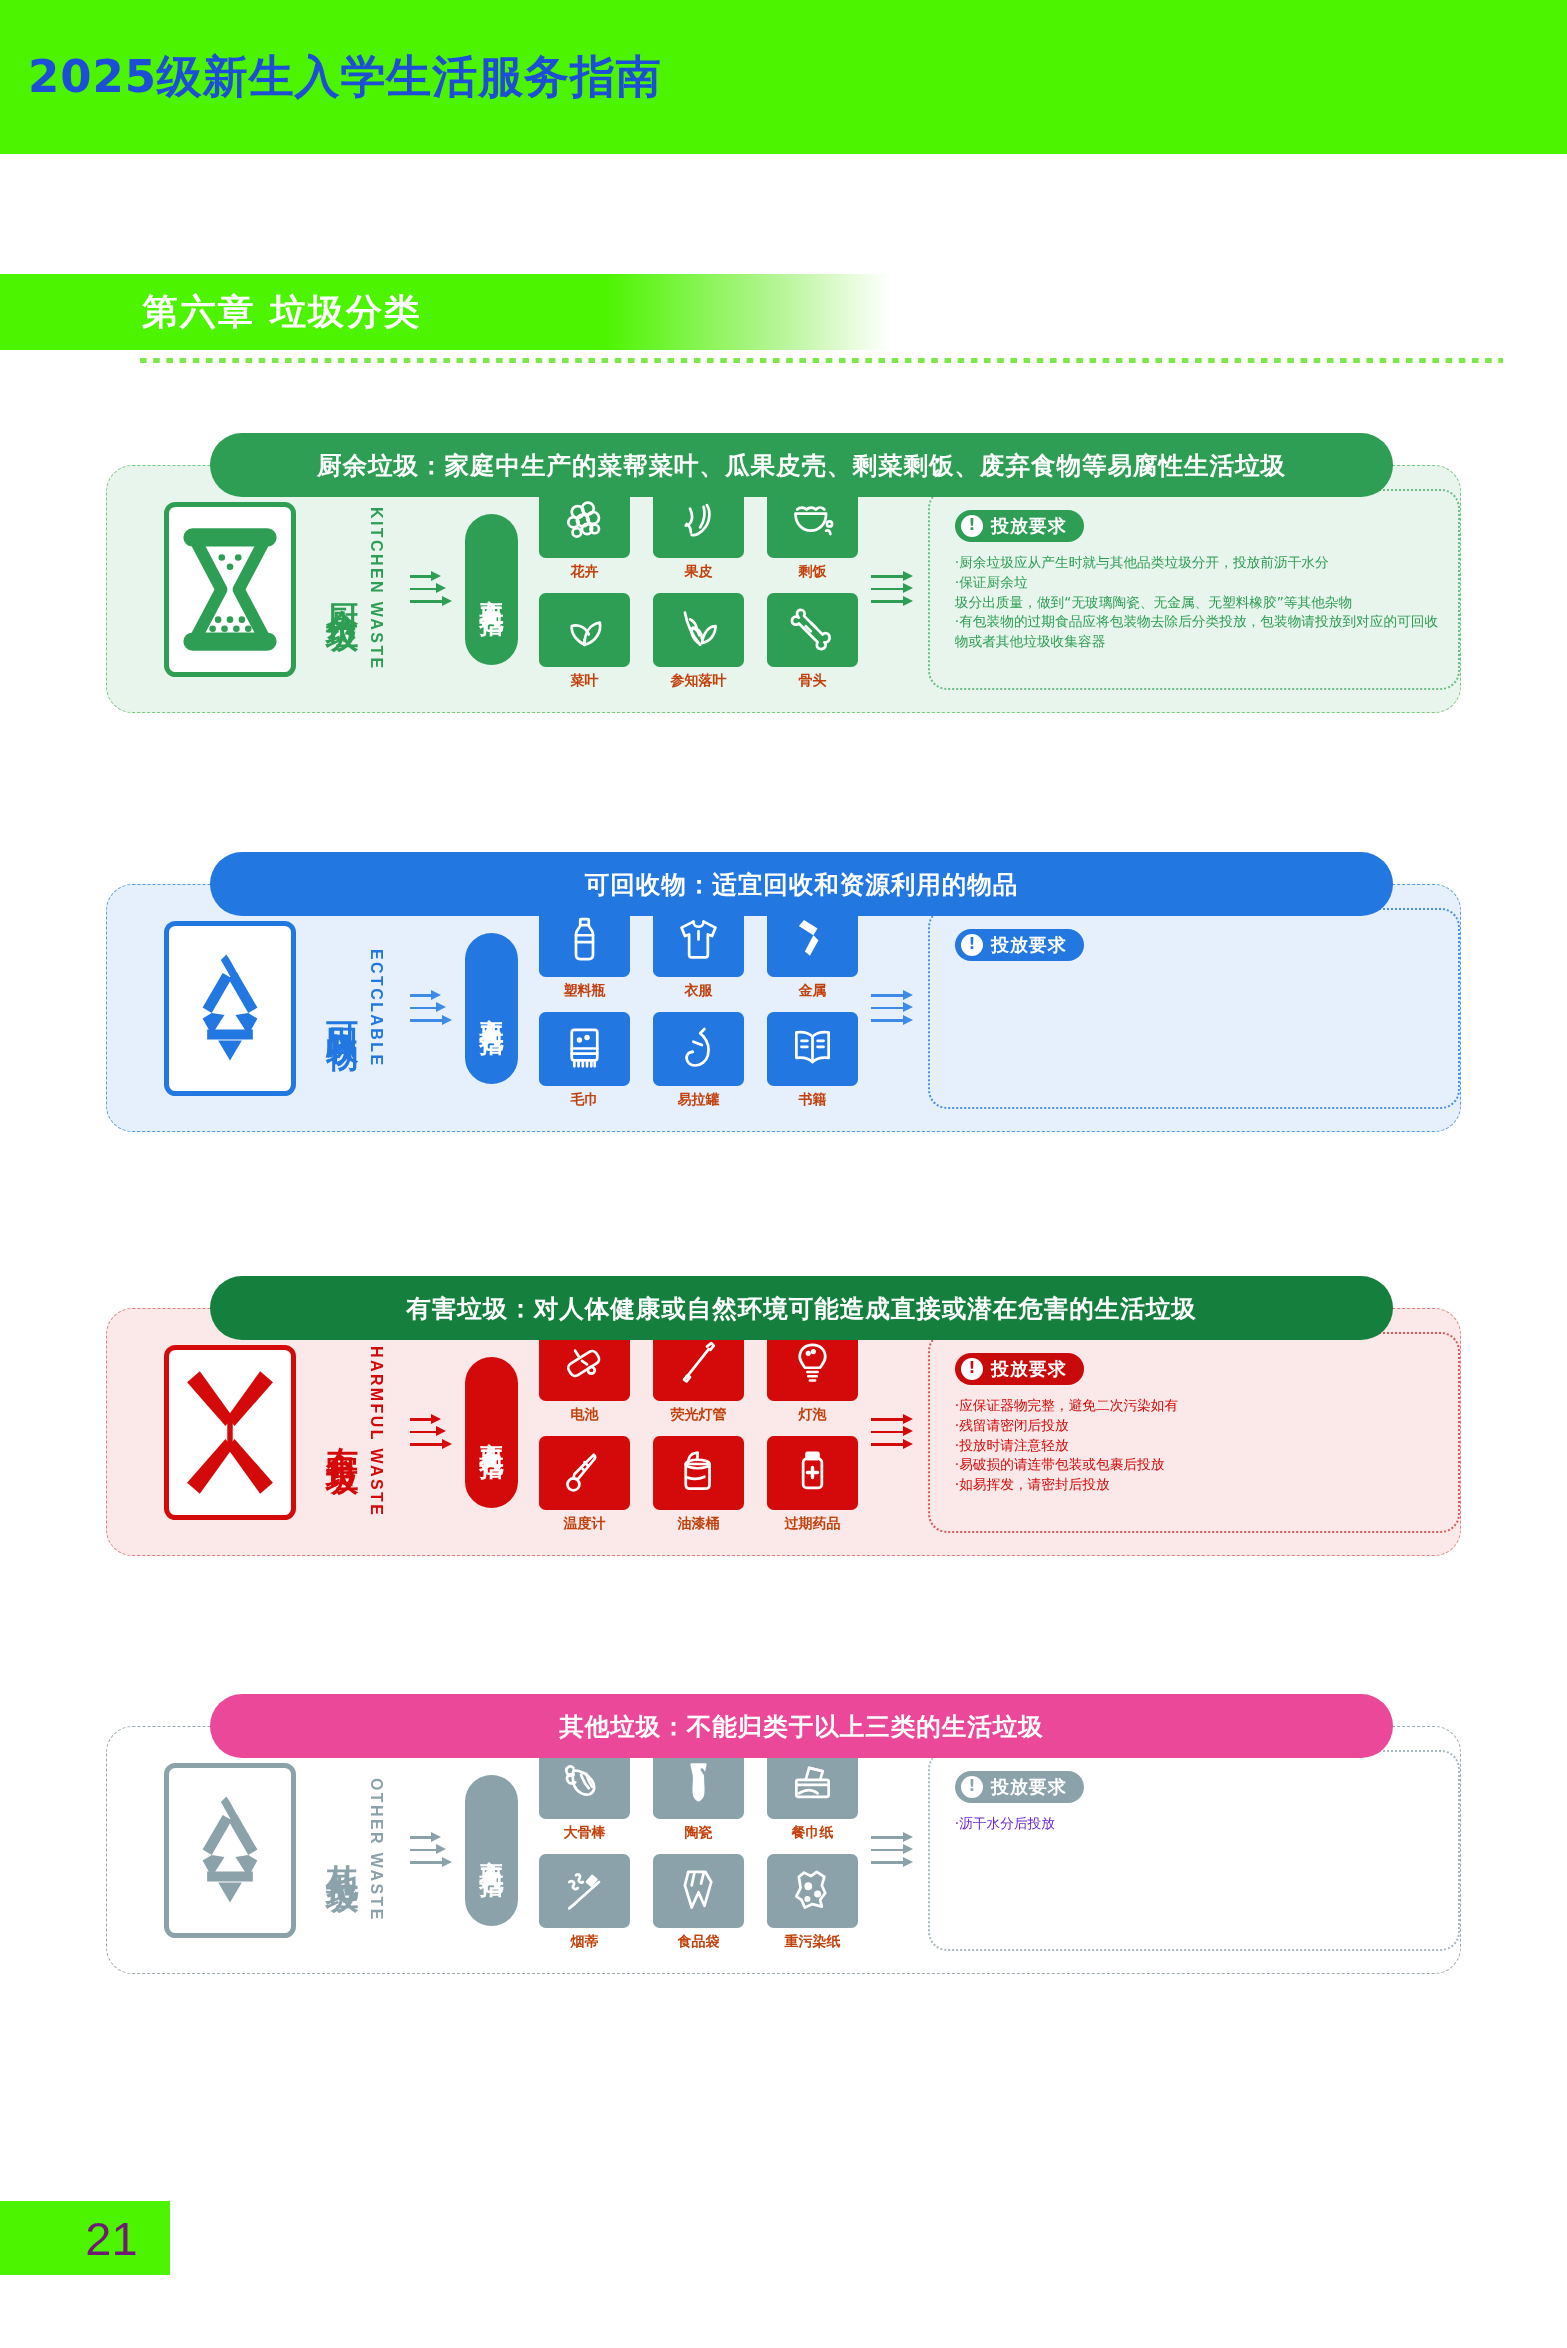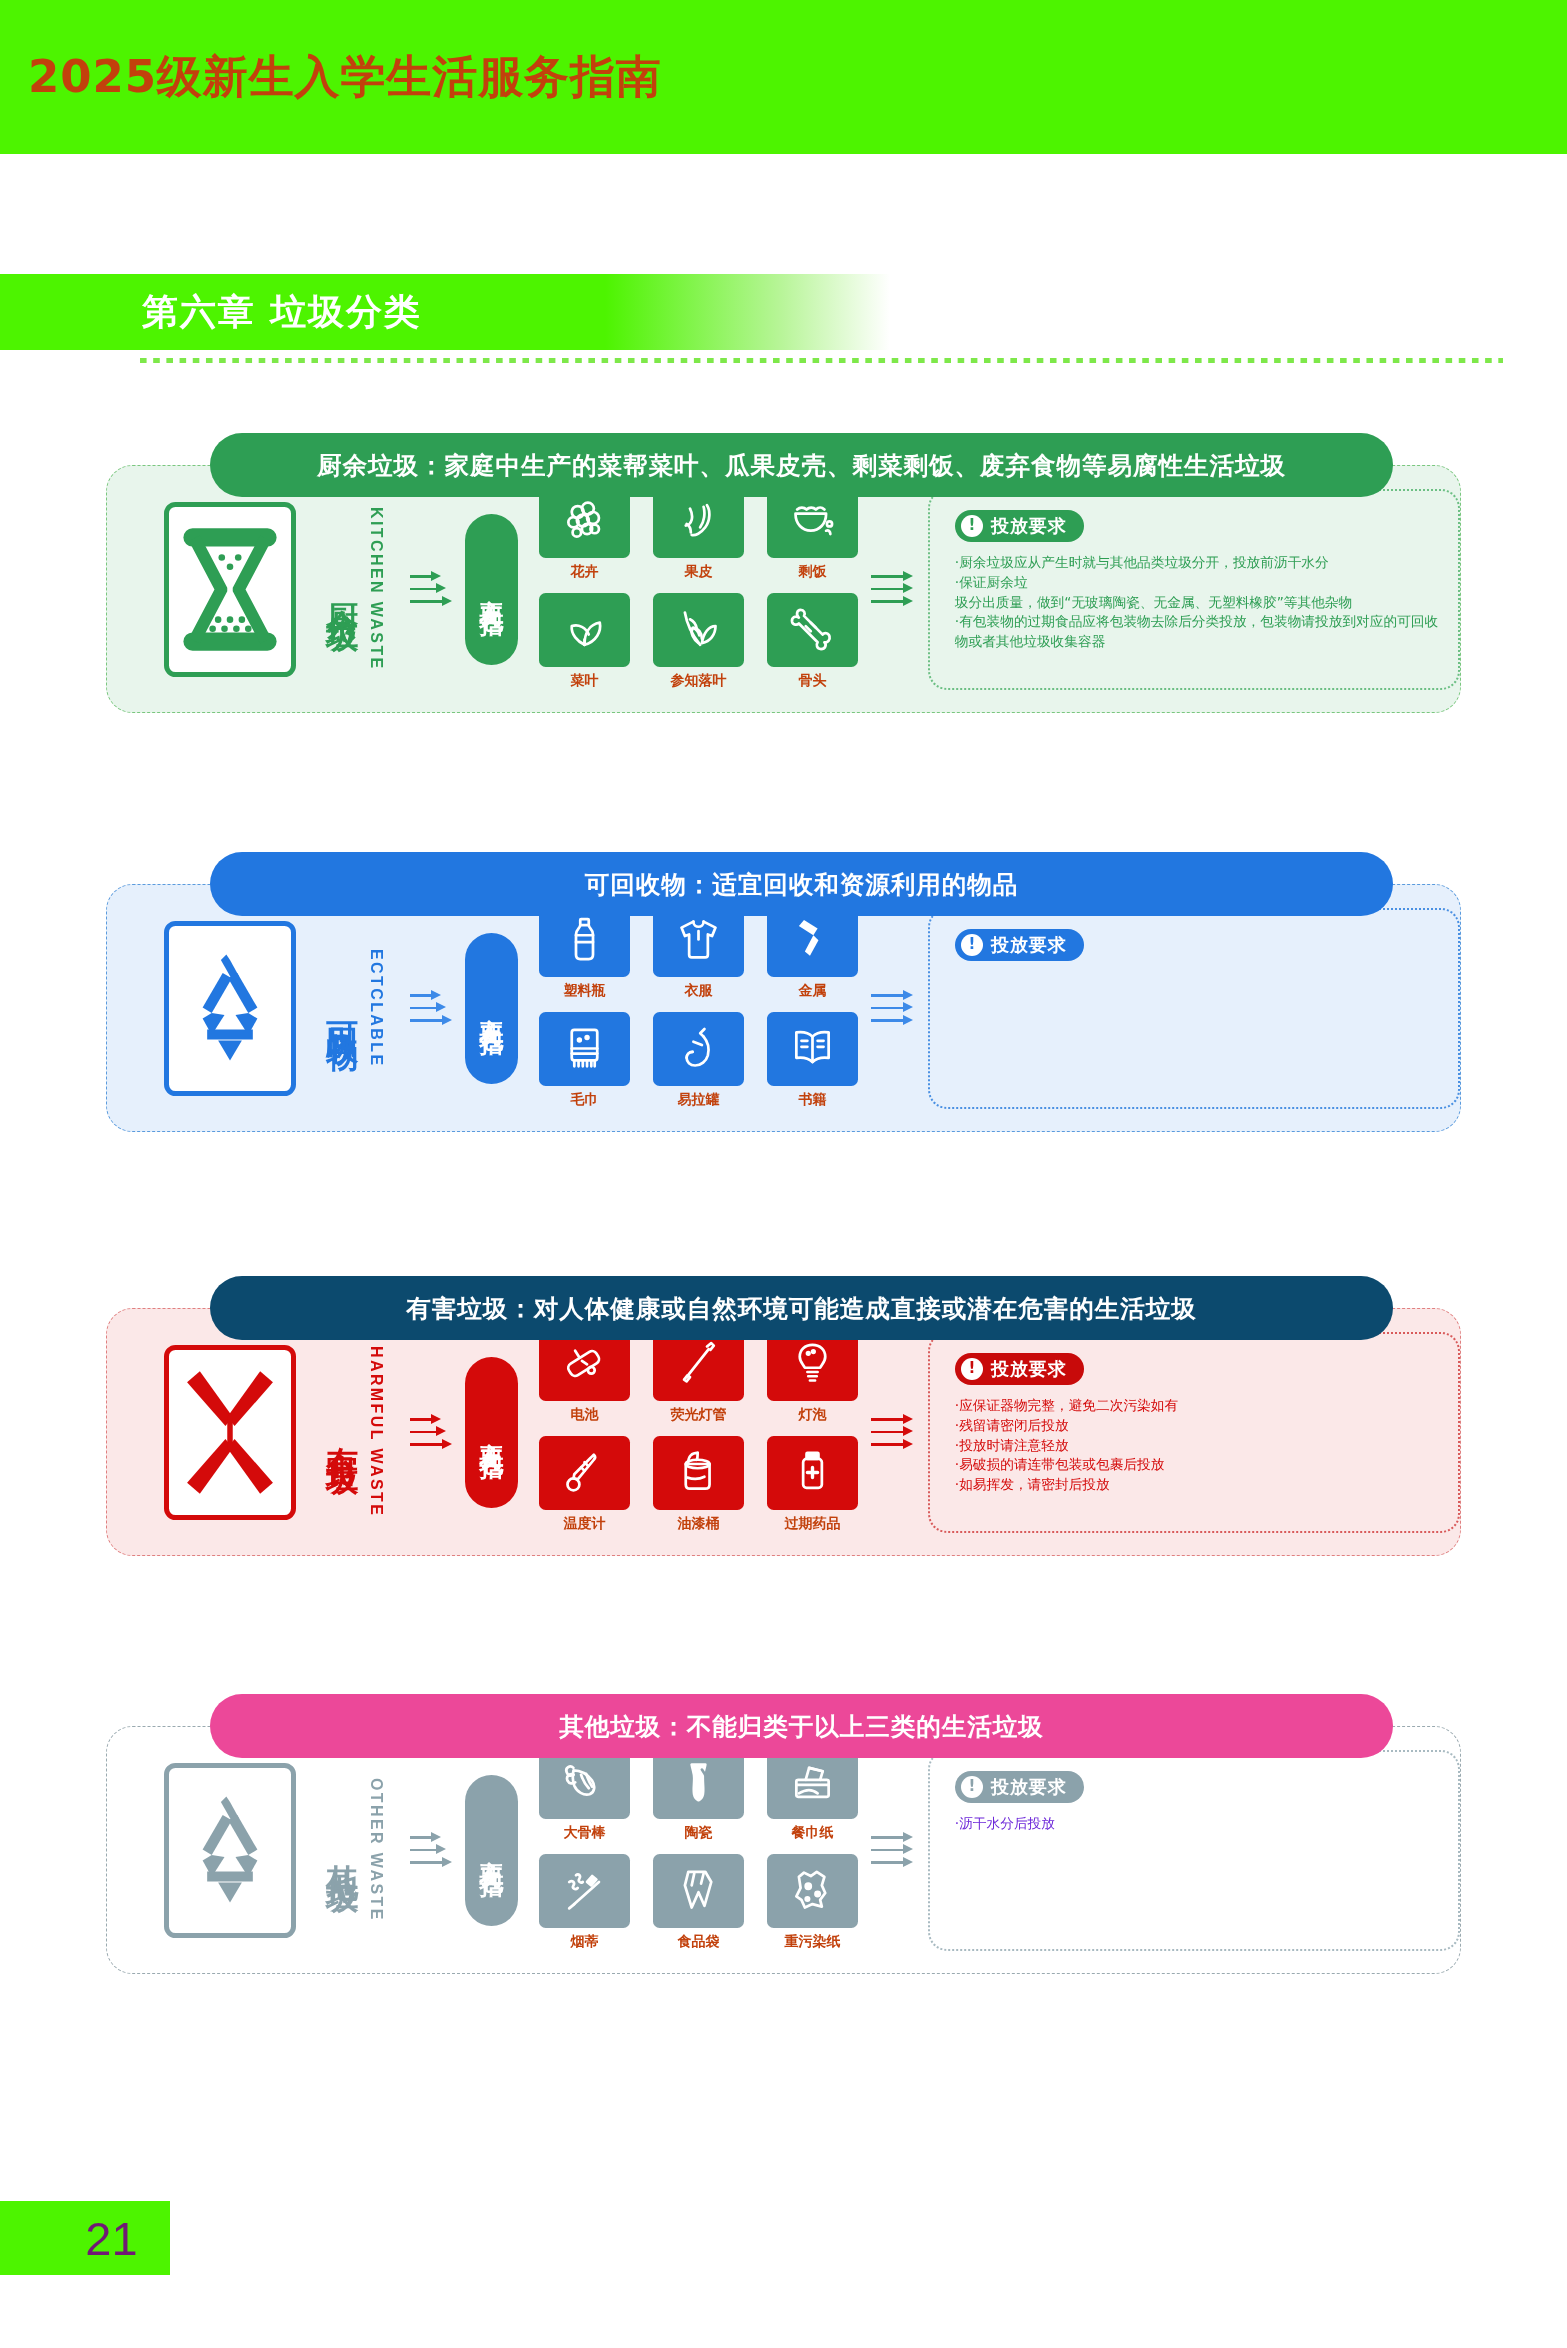--- a/index.html
+++ b/index.html
@@ -36,21 +36,21 @@
   .logo-cn {
     font-family: "Liberation Serif", "DejaVu Serif", serif;
     color: #fff; font-size: 25.6px; letter-spacing: 6.6px; font-weight: 700;
     font-style: italic; line-height: 1.05;
   }
   .logo-en {
     color: #fff; font-size: 7px; letter-spacing: 1px; margin-top: 2.8px;
     border-top: 0.9px solid #fff; padding-top: 1.9px; white-space: nowrap;
   }
   .header-title {
-    color: #c2410c; font-size: 45px; font-weight: 900; letter-spacing: 0.9px;
+    color: #1d4ed8; font-size: 45px; font-weight: 900; letter-spacing: 0.9px;
     margin-left: 28px; white-space: nowrap;
     font-family: "DejaVu Sans", sans-serif;
   }
 
   
   .chapter-bar {
     position: absolute; left: 0; top: 274px; width: 890px; height: 76px;
     background: linear-gradient(90deg, #4df400 0%, #4df400 68%, #b9f59a 88%, #ffffff 100%);
     display: flex; align-items: center;
   }
@@ -187,21 +187,21 @@
   .recycle .cat-name, .recycle .cat-en { color: #2277e0; }
   .recycle .arrows, .recycle .arrows2 { color: #3d8ae8; }
   .recycle .include-pill { background: #2277e0; }
   .recycle .icon-tile { background: #2277e0; }
   .recycle .req-box { border-color: #4a90e2; }
   .recycle .req-head { background: #2277e0; }
   .recycle .req-bang { color: #2277e0; }
   .recycle .req-list { color: #2277e0; }
 
   .harmful .sec-body { background: #fbe8e8; border: 1.9px dashed #e08080; }
-  .harmful .banner  { background: #0c4a6e; }
+  .harmful .banner  { background: #15803d; }
   .harmful .bin-symbol { border-color: #d40a0a; }
   .harmful .cat-name, .harmful .cat-en { color: #d40a0a; }
   .harmful .arrows, .harmful .arrows2 { color: #d40a0a; }
   .harmful .include-pill { background: #d40a0a; }
   .harmful .icon-tile { background: #d40a0a; }
   .harmful .req-box { border-color: #d85a5a; }
   .harmful .req-head { background: #c80a0a; }
   .harmful .req-bang { color: #c80a0a; }
   .harmful .req-list { color: #d40a0a; }
 

